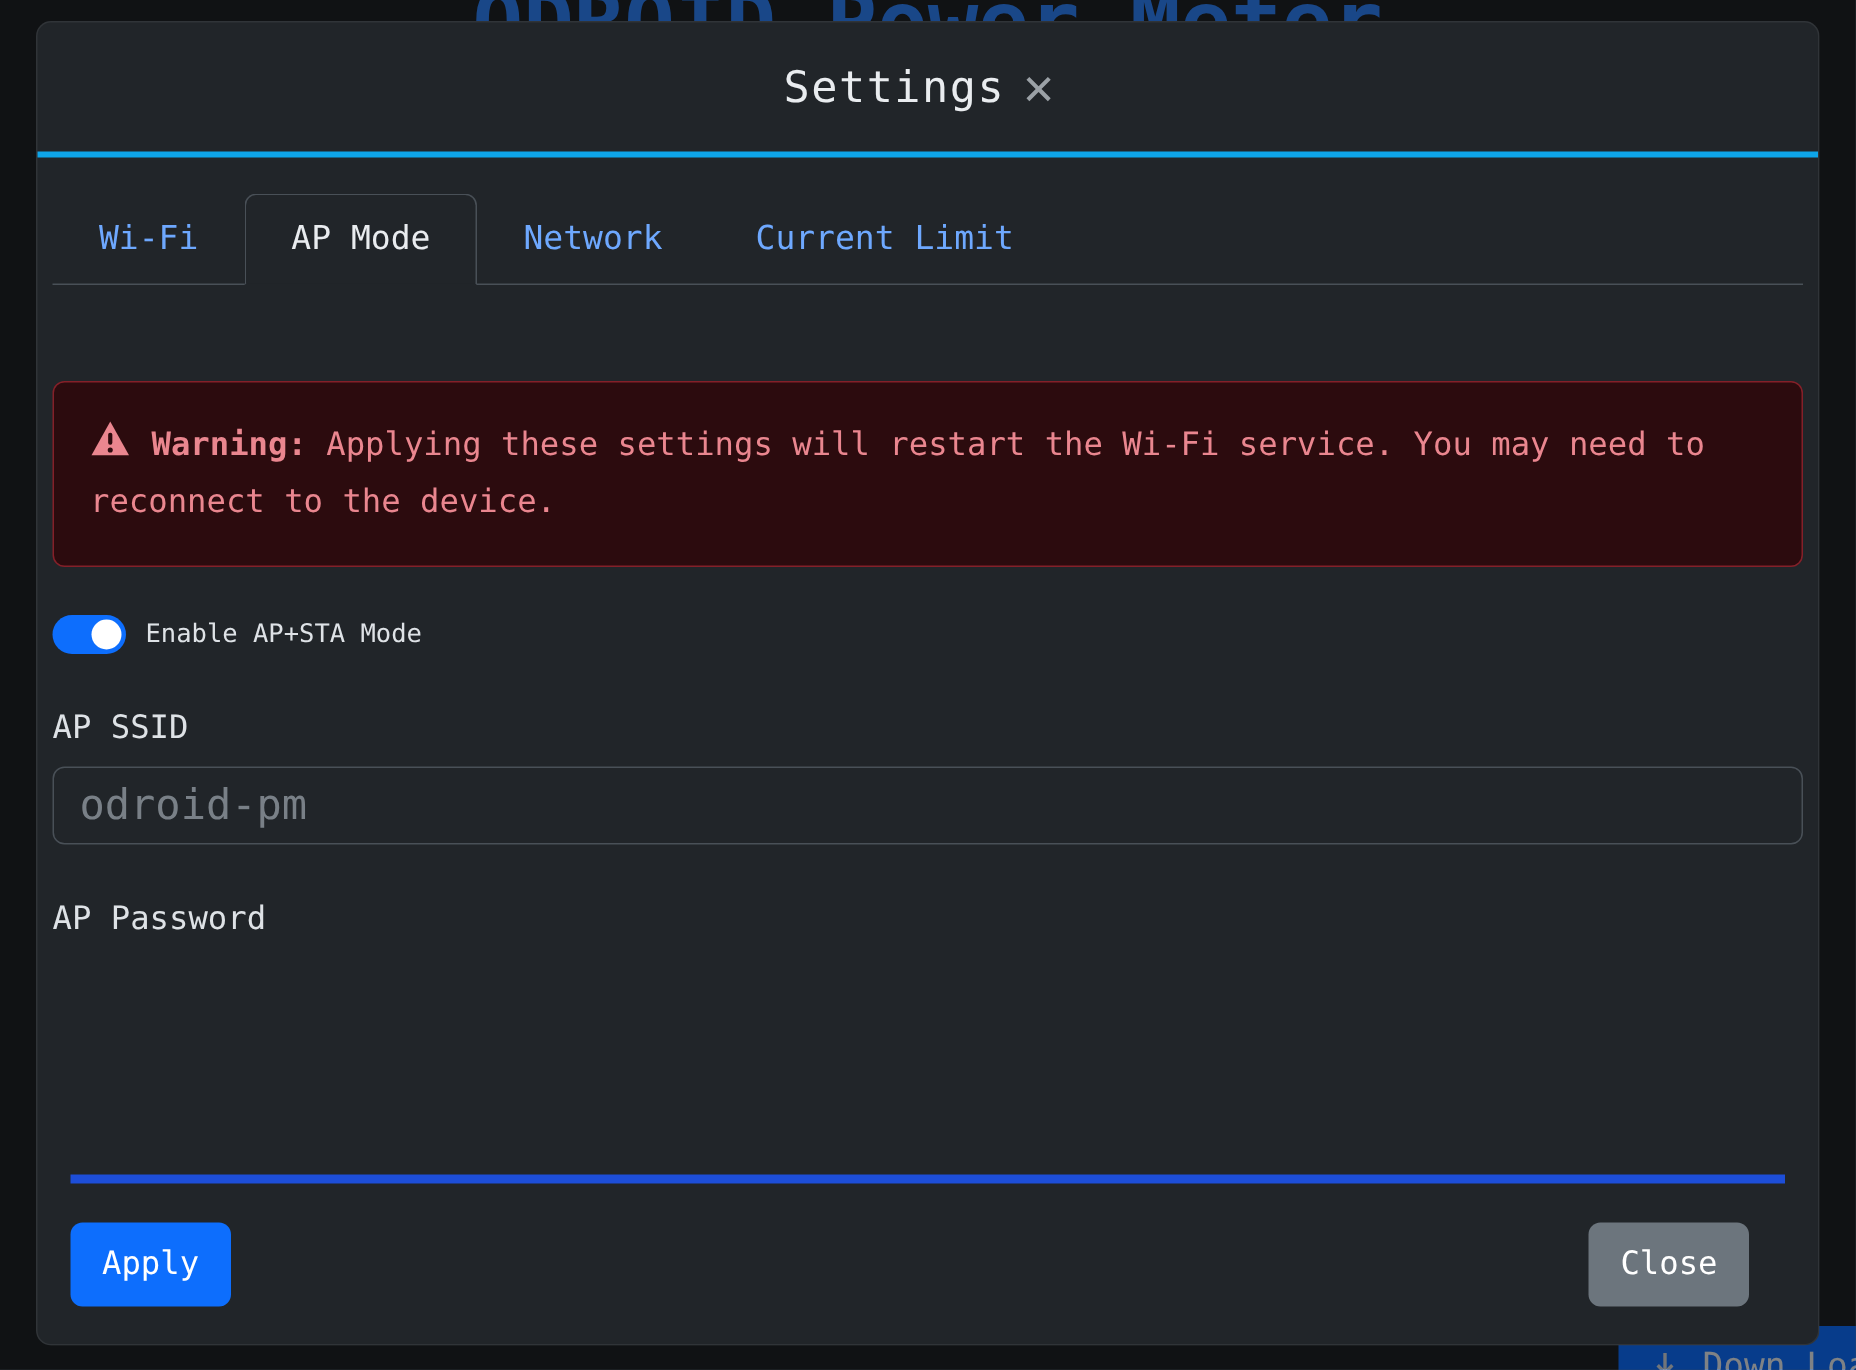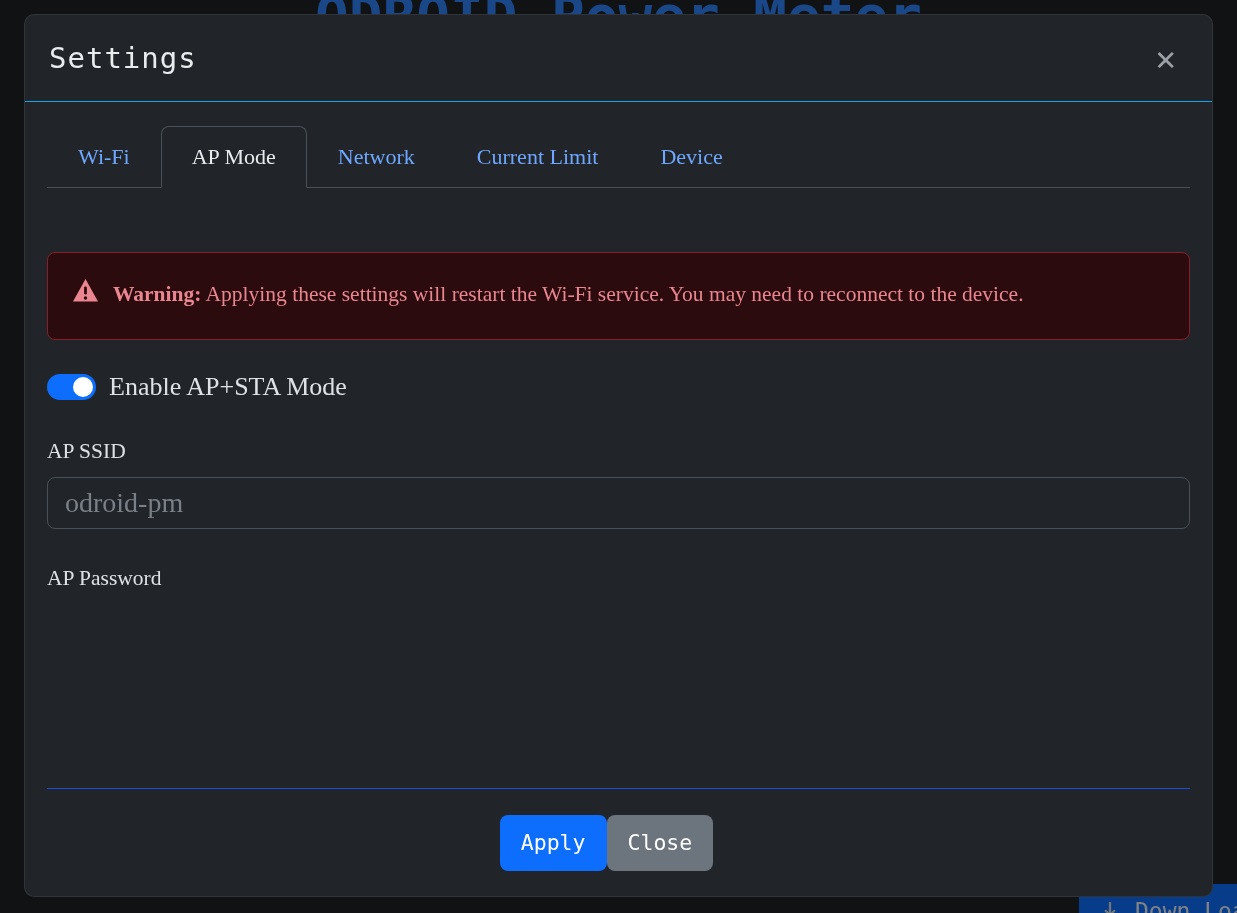--- a/index.html
+++ b/index.html
@@ -38,31 +38,31 @@
   .modal {
     position: absolute; left: 24px; top: 14px;
     width: 1189px; height: 883px;
     background: #212529;
     border: 1px solid rgba(255,255,255,0.07);
     border-radius: 10px;
     z-index: 10;
     display: flex; flex-direction: column;
   }
   .modal-header {
-    display: flex; align-items: center; justify-content: space-between;
+    display: flex; align-items: center; justify-content: center;
     padding: 26px 24px;
-    border-bottom: 1px solid #0ea5e9;
+    border-bottom: 4px solid #0ea5e9;
   }
   .modal-title { font-size: 29px; font-weight: 500; color: #e9ecef; letter-spacing: 1px; }
   .close-btn {
     background: none; border: none; cursor: pointer;
     color: #9ba1a6; font-size: 34px; line-height: 1;
     font-family: inherit; padding: 0 12px;
   }
-  .modal-body { padding: 24px 22px 0; flex: 1; font-family: Liberation Serif, serif; }
+  .modal-body { padding: 24px 10px 0; flex: 1; }
 
   
   .tabs {
     display: flex; list-style: none;
     border-bottom: 1px solid #495057;
   }
   .tab {
     padding: 17px 30px; font-size: 22px;
     color: #6ea8fe; cursor: pointer;
     margin-bottom: -1px;
@@ -92,21 +92,21 @@
   .switch {
     width: 49px; height: 26px; border-radius: 13px;
     background: #0d6efd; position: relative; cursor: pointer;
     flex: 0 0 auto;
   }
   .switch .knob {
     position: absolute; top: 3px; right: 3px;
     width: 20px; height: 20px; border-radius: 50%;
     background: #ffffff;
   }
-  .toggle-label { margin-left: 13px; font-size: 26px; color: #dee2e6; }
+  .toggle-label { margin-left: 13px; font-size: 17px; color: #dee2e6; }
 
   .help-text {
     margin-top: 26px;
     font-size: 21px; line-height: 1.53;
     color: #bcc3c9;
     max-width: 1160px;
   }
 
   
   .field-label { margin-top: 37px; font-size: 21.5px; color: #dee2e6; }
@@ -119,23 +119,23 @@
     padding: 0 17px;
     font-size: 28px; color: #dee2e6;
     font-family: inherit;
     outline: none;
   }
   .text-input::placeholder { color: #798087; opacity: 1; }
 
   
   .modal-footer {
     margin: 26px 22px 0;
-    border-top: 1px solid #1d4ed8;
+    border-top: 6px solid #1d4ed8;
     padding: 26px 24px 25px 0;
-    display: flex; justify-content: center; 
+    display: flex; justify-content: space-between; 
   }
   .btn {
     border: none; border-radius: 8px; cursor: pointer;
     font-size: 21.5px; font-family: inherit;
     padding: 15px 21px; line-height: 1.2;
   }
   .btn-primary { background: #0d6efd; color: #ffffff; }
   .btn-secondary { background: #6c757d; color: #ffffff; }
 </style>
 </head>
@@ -161,21 +161,20 @@
     <button class="close-btn">✕</button>
   </div>
 
   <div class="modal-body">
 
     <ul class="tabs">
       <li class="tab">Wi-Fi</li>
       <li class="tab active">AP Mode</li>
       <li class="tab">Network</li>
       <li class="tab">Current Limit</li>
-      <li class="tab">Device</li>
     </ul>
 
     <div class="alert">
       <span class="warn-icon">
         <svg width="27" height="25" viewBox="0 0 27 25">
           <path d="M13.5 1 L26 23.5 H1 Z" fill="#ea868f"></path>
           <rect x="12.1" y="8.5" width="2.8" height="8" rx="1.3" fill="#2c0b0e"></rect>
           <circle cx="13.5" cy="20" r="1.7" fill="#2c0b0e"></circle>
         </svg>
       </span><b>Warning:</b><span> Applying these settings will restart the Wi-Fi service. You may need to reconnect to the device.</span>

